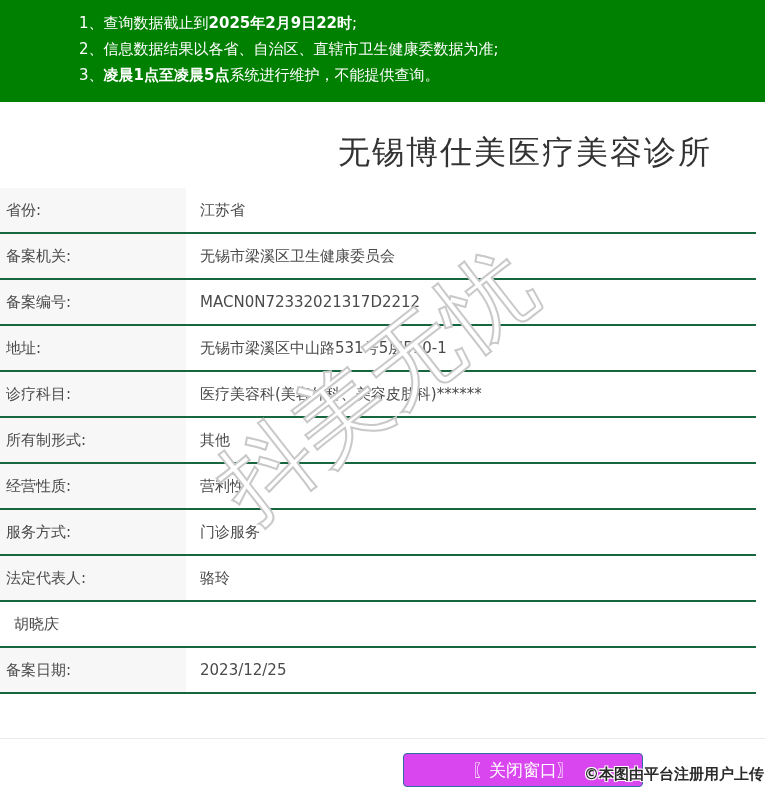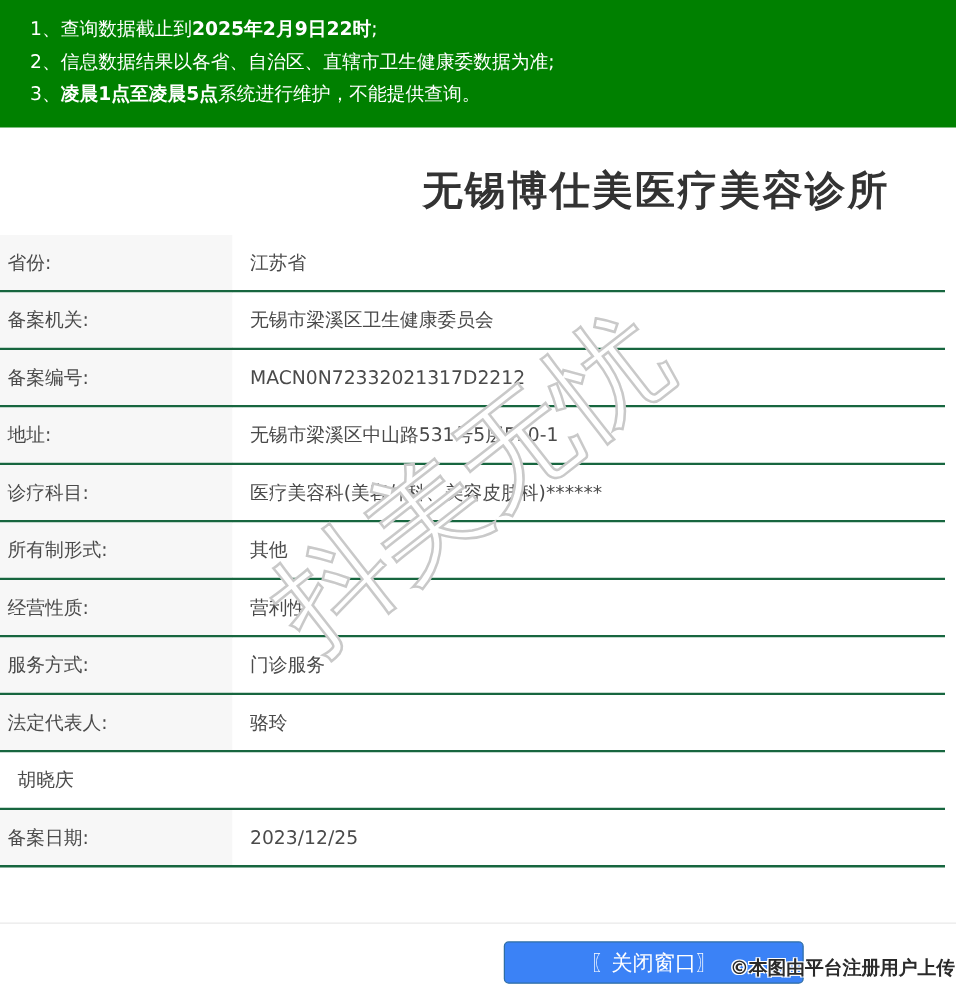--- a/index.html
+++ b/index.html
@@ -13,36 +13,36 @@
     overflow: hidden;
   }
   
   .notice {
     position: absolute;
     top: 0; left: 0;
     width: 765px;
     height: 102px;
     background: #008000;
     color: #ffffff;
-    padding: 10px 10px 0 24px;
+    padding: 10px 10px 0 79px;
   }
   .notice-line {
     font-size: 15px;
     line-height: 26px;
     white-space: nowrap;
   }
   .notice-line .b { font-weight: bold; }
   
   .title {
     position: absolute;
     top: 131px;
     left: 525px;
     transform: translateX(-50%);
     font-size: 32px;
-    font-weight: 700;
+    font-weight: 400;
     color: #333333;
     letter-spacing: 2px;
     white-space: nowrap;
   }
   
   .info-table {
     position: absolute;
     top: 188px;
     left: 0;
     width: 756px;
@@ -90,21 +90,21 @@
     width: 765px;
     height: 1px;
     background: #e9e9e9;
   }
   .close-btn {
     position: absolute;
     left: 403px;
     top: 753px;
     width: 240px;
     height: 34px;
-    background: #3b82f6;
+    background: #d946ef;
     border: 1px solid #2e6da4;
     border-radius: 4px;
     color: #ffffff;
     font-size: 17px;
     font-family: inherit;
     cursor: pointer;
     z-index: 6;
   }
   .copyright {
     position: absolute;

